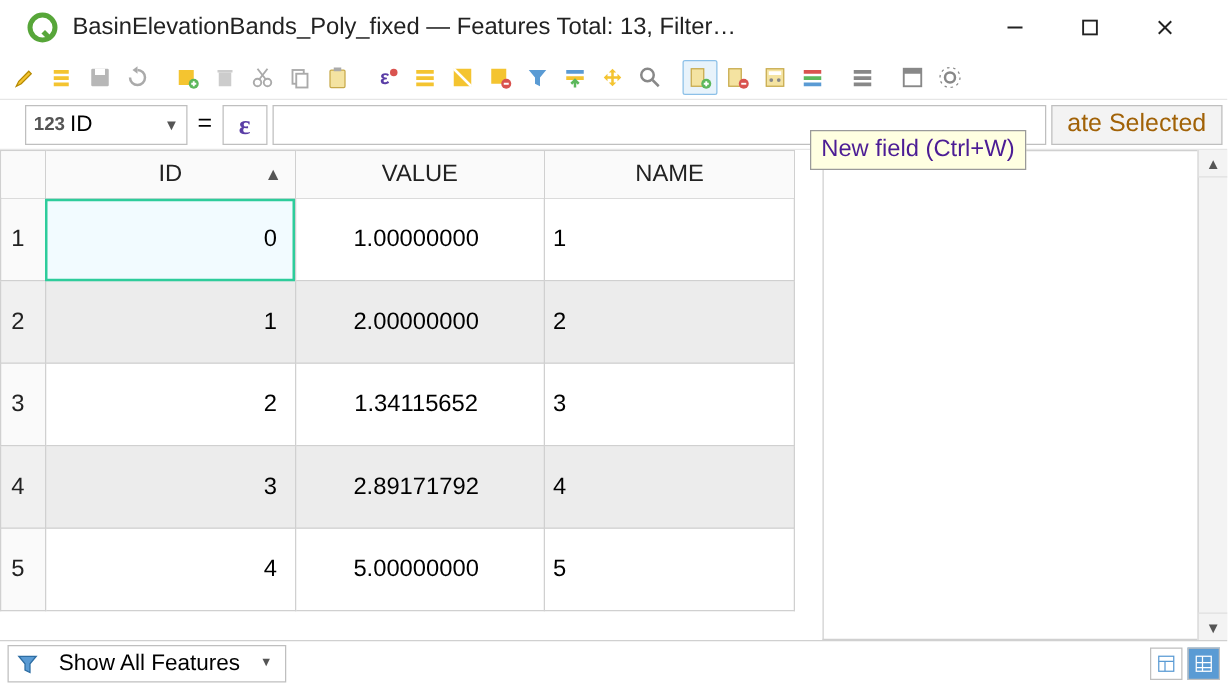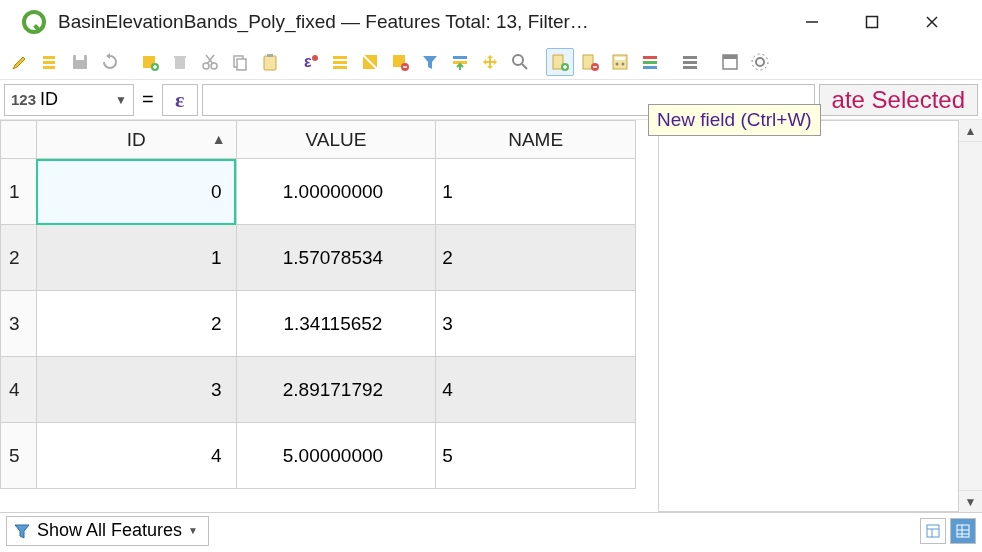--- a/index.html
+++ b/index.html
@@ -15,28 +15,28 @@
 
   
   .toolbar { height: 36px; display: flex; align-items: center; padding: 2px 6px; gap: 2px; border-bottom: 1px solid #e6e6e6; }
   .tbtn { width: 28px; height: 28px; display: flex; align-items: center; justify-content: center; border-radius: 2px; position: relative; }
   .tsep { width: 8px; }
   .tbtn svg { display: block; }
   .highlighted-btn { border: 1px solid #8cc0e8; background: #e8f3fb; }
 
   
   .fieldbar { height: 40px; display: flex; align-items: center; padding: 2px 4px; gap: 4px; border-bottom: 1px solid #e6e6e6; }
-  .field-select { width: 130px; height: 32px; border: 1px solid #bfbfbf; display: flex; align-items: center; padding: 0 6px; font-size: 18px; gap: 4px; background:#fff; }
+  .field-select { width: 130px; height: 32px; border: 1px solid #bfbfbf; display: flex; align-items: center; padding: 0 6px; font-size: 18px; gap: 4px; background:#fff;margin-left:16px; }
   .field-select .pre { font-size: 15px; font-weight: bold; color: #555; }
   .field-select .nm { flex:1; }
   .field-select .dd { font-size: 12px; color:#555; }
   .eq { font-size: 20px; padding: 0 4px; }
   .eps-btn { width: 36px; height: 32px; border: 1px solid #bfbfbf; display:flex; align-items:center; justify-content:center; font-size: 22px; font-weight: bold; color: #5a3da6; background:#fff; font-family: serif; }
   .expr-input { flex: 1; height: 32px; border: 1px solid #bfbfbf; padding: 0 6px; font-size: 16px; background:#fff; }
-  .update-btn { height: 32px; padding: 0 12px; border: 1px solid #bfbfbf; background: #f3f3f3; font-size: 24px; color: #be185d; }
+  .update-btn { height: 32px; padding: 0 12px; border: 1px solid #bfbfbf; background: #f3f3f3; font-size: 20px; color: #a16207; }
 
   
   .tooltip { position: absolute; top: 104px; left: 648px; background: #ffffe1; border: 1px solid #9a9a9a; padding: 4px 8px; font-size: 19px; color: #4c1d95; z-index: 100; white-space: nowrap; }
 
   
   .table-wrap { position: relative; height: 392px; display:flex; }
   .table-scroll { flex:1; overflow:hidden; }
   table { border-collapse: collapse; width: 636px; }
   th, td { border: 1px solid #d0d0d0; font-size: 19px; }
   thead th { background: #fafafa; height: 38px; font-weight: normal; color: #222; text-align: center; position: relative; }
@@ -53,21 +53,21 @@
   .right-filler { width: 300px; background:#fff; border-left:1px solid #d0d0d0; border-top:1px solid #d0d0d0; border-bottom:1px solid #d0d0d0; }
 
   .vscroll { width: 24px; background: #f3f3f3; border-left: 1px solid #d0d0d0; display:flex; flex-direction:column; align-items:center; }
   .vscroll .arr { width: 100%; height: 22px; display:flex; align-items:center; justify-content:center; font-size:12px; color:#555; background:#f3f3f3; border-bottom:1px solid #e0e0e0; }
   .vscroll .arr:last-child { border-top:1px solid #e0e0e0; border-bottom:none; }
   .vscroll .track { flex:1; position:relative; }
   .vscroll .thumb { position:absolute; left:2px; right:2px; top:2px; height:270px; background:#cfcfcf; border-radius:2px; }
 
   
   .statusbar { height: 36px; border-top: 1px solid #d0d0d0; display:flex; align-items:center; padding: 2px 6px; }
-  .show-all-btn { height: 30px; border: 1px solid #bfbfbf; background:#fff; display:flex; align-items:center; gap:6px; padding: 0 10px 0 6px; font-size: 18px; }
+  .show-all-btn { height: 30px; border: 1px solid #bfbfbf; background:#fff; display:flex; align-items:center; gap:16px; padding: 0 10px 0 6px; font-size: 18px; }
   .status-right { margin-left:auto; display:flex; gap:4px; }
   .sm-btn { width:26px; height:26px; border:1px solid #bfbfbf; display:flex; align-items:center; justify-content:center; }
   .sm-btn.active { background:#5a9bd4; }
 </style>
 </head>
 <body>
 
 <div class="titlebar">
   <div class="app-icon">
     <svg width="26" height="26" viewBox="0 0 26 26">
@@ -285,21 +285,21 @@
       <tbody id="tbody">
           <tr>
             <td class="rowhdr">1</td>
             <td class="cell col-id selected-cell">0</td>
             <td class="cell col-val">1.00000000</td>
             <td class="cell col-name">1</td>
           </tr>
           <tr>
             <td class="rowhdr">2</td>
             <td class="cell col-id">1</td>
-            <td class="cell col-val">1.57078534</td>
+            <td class="cell col-val">2.00000000</td>
             <td class="cell col-name">2</td>
           </tr>
           <tr>
             <td class="rowhdr">3</td>
             <td class="cell col-id">2</td>
             <td class="cell col-val">1.34115652</td>
             <td class="cell col-name">3</td>
           </tr>
           <tr>
             <td class="rowhdr">4</td>

